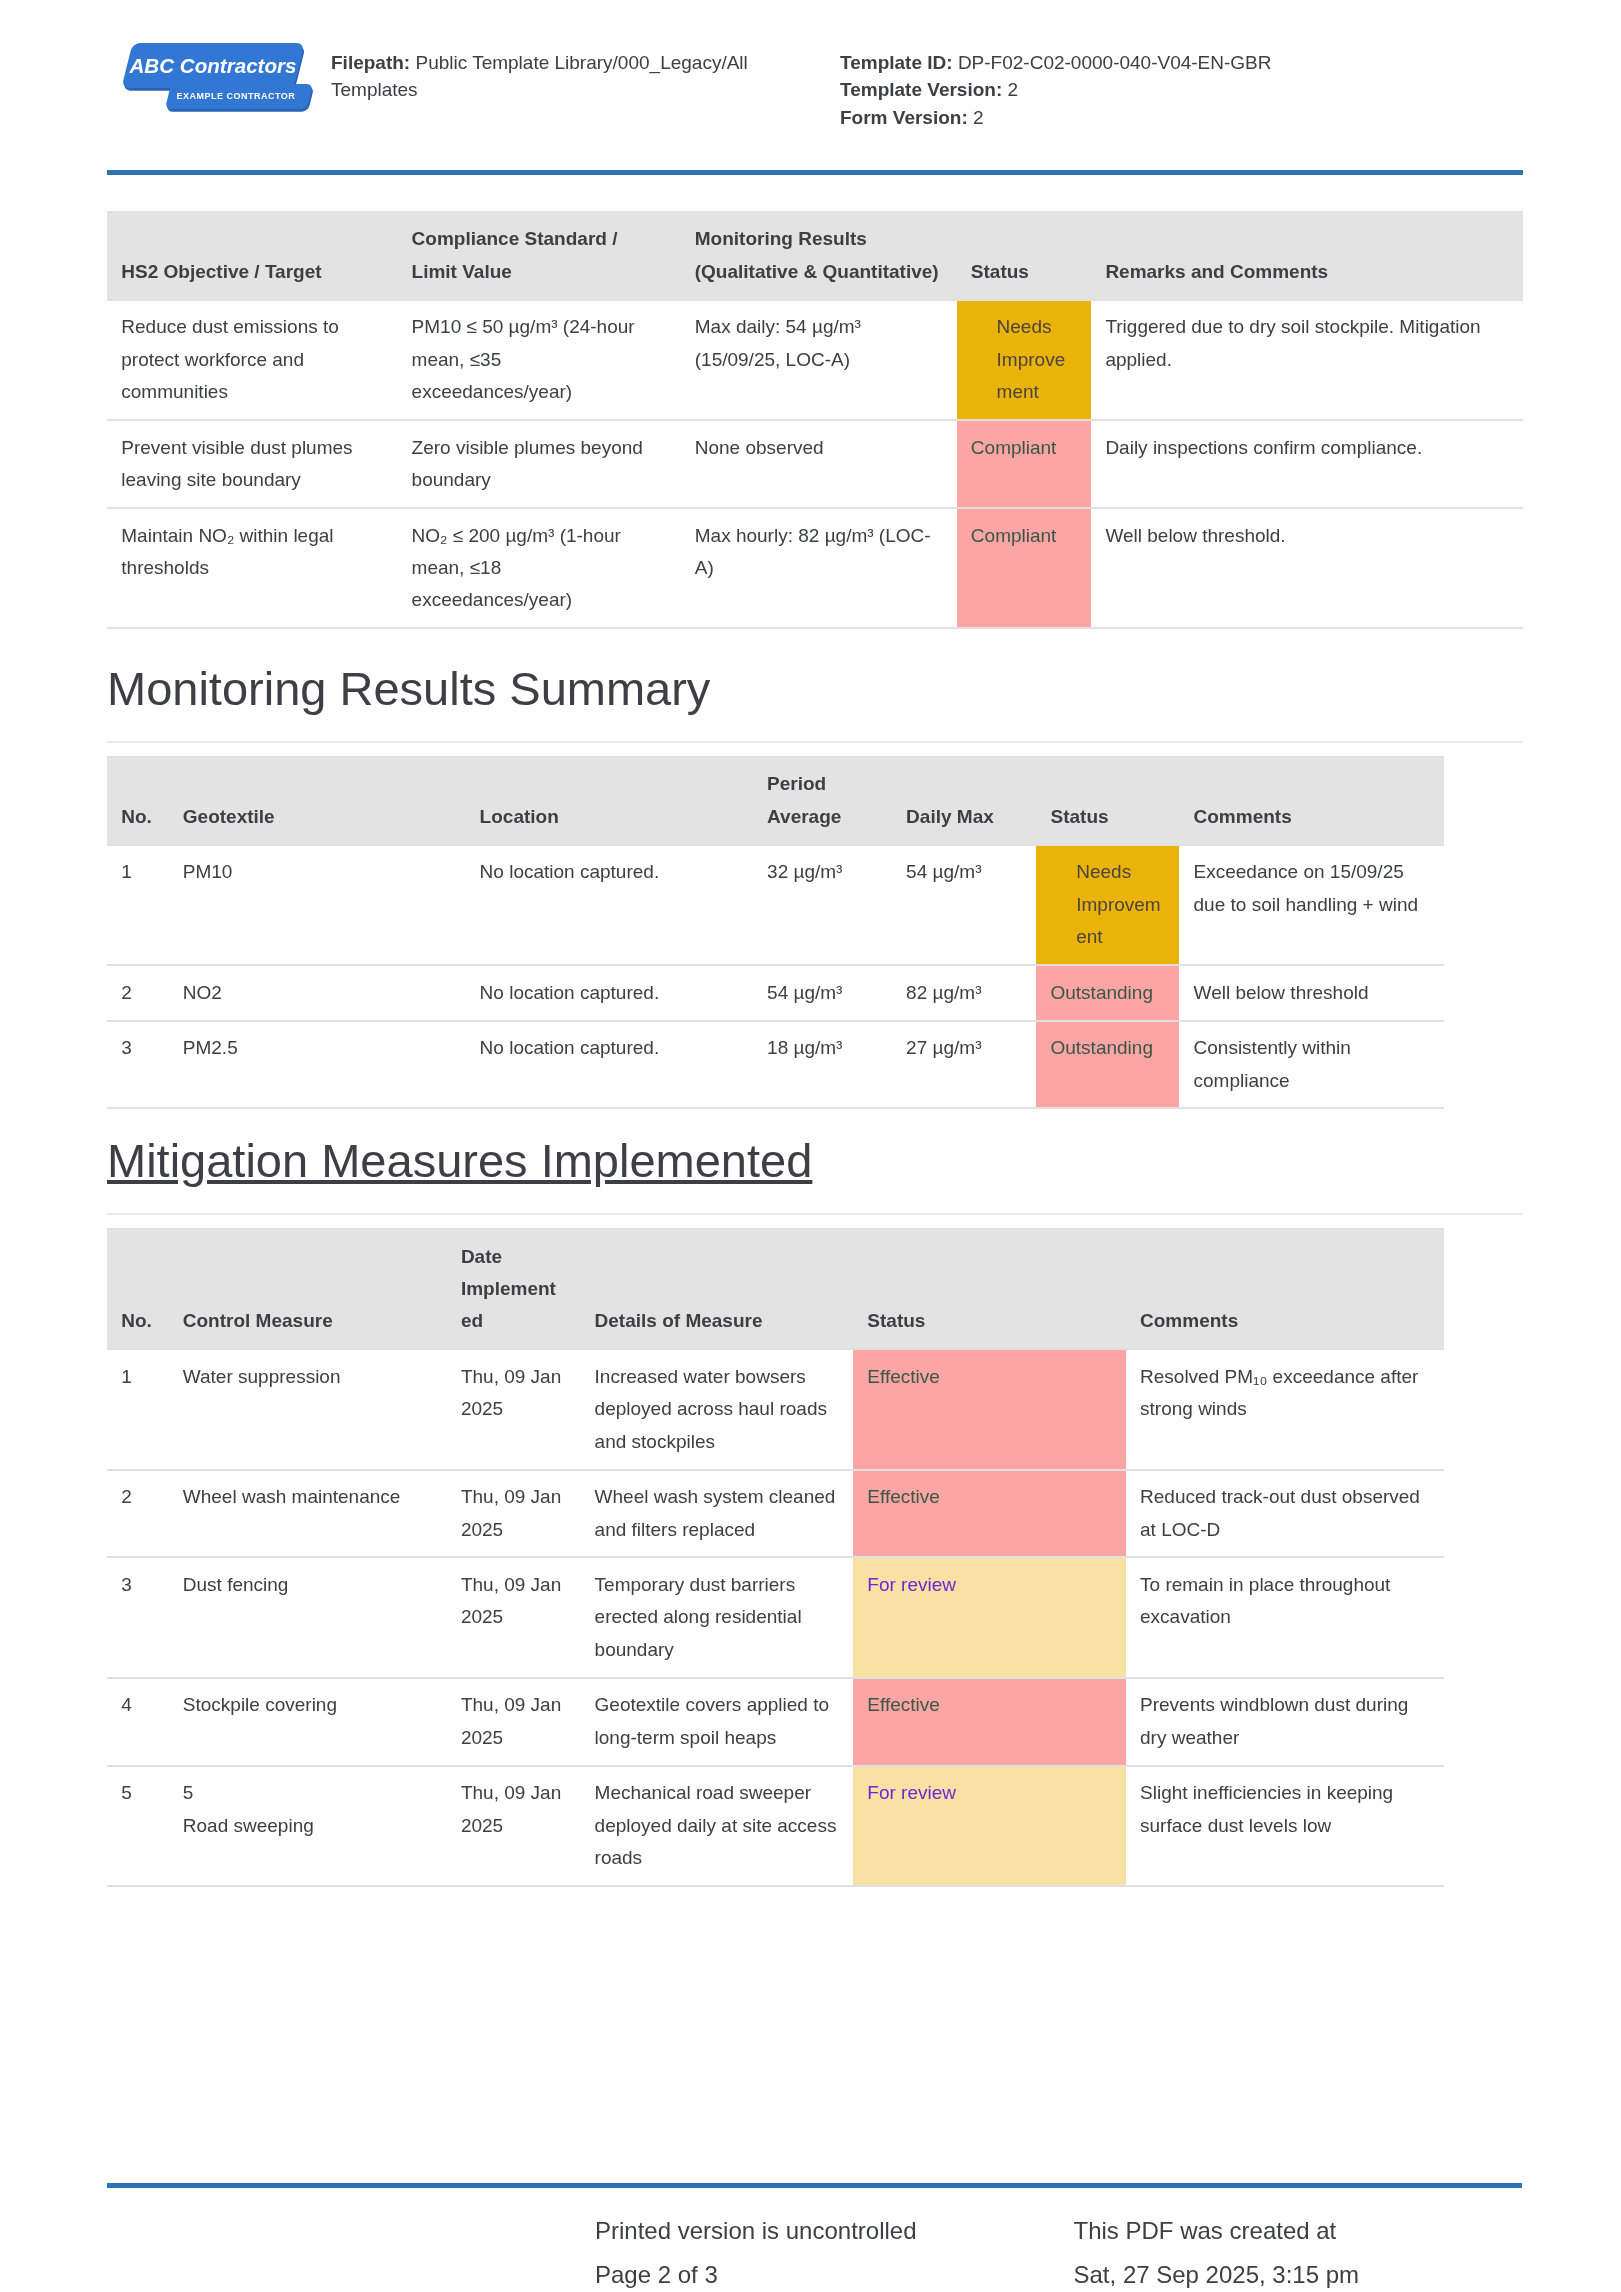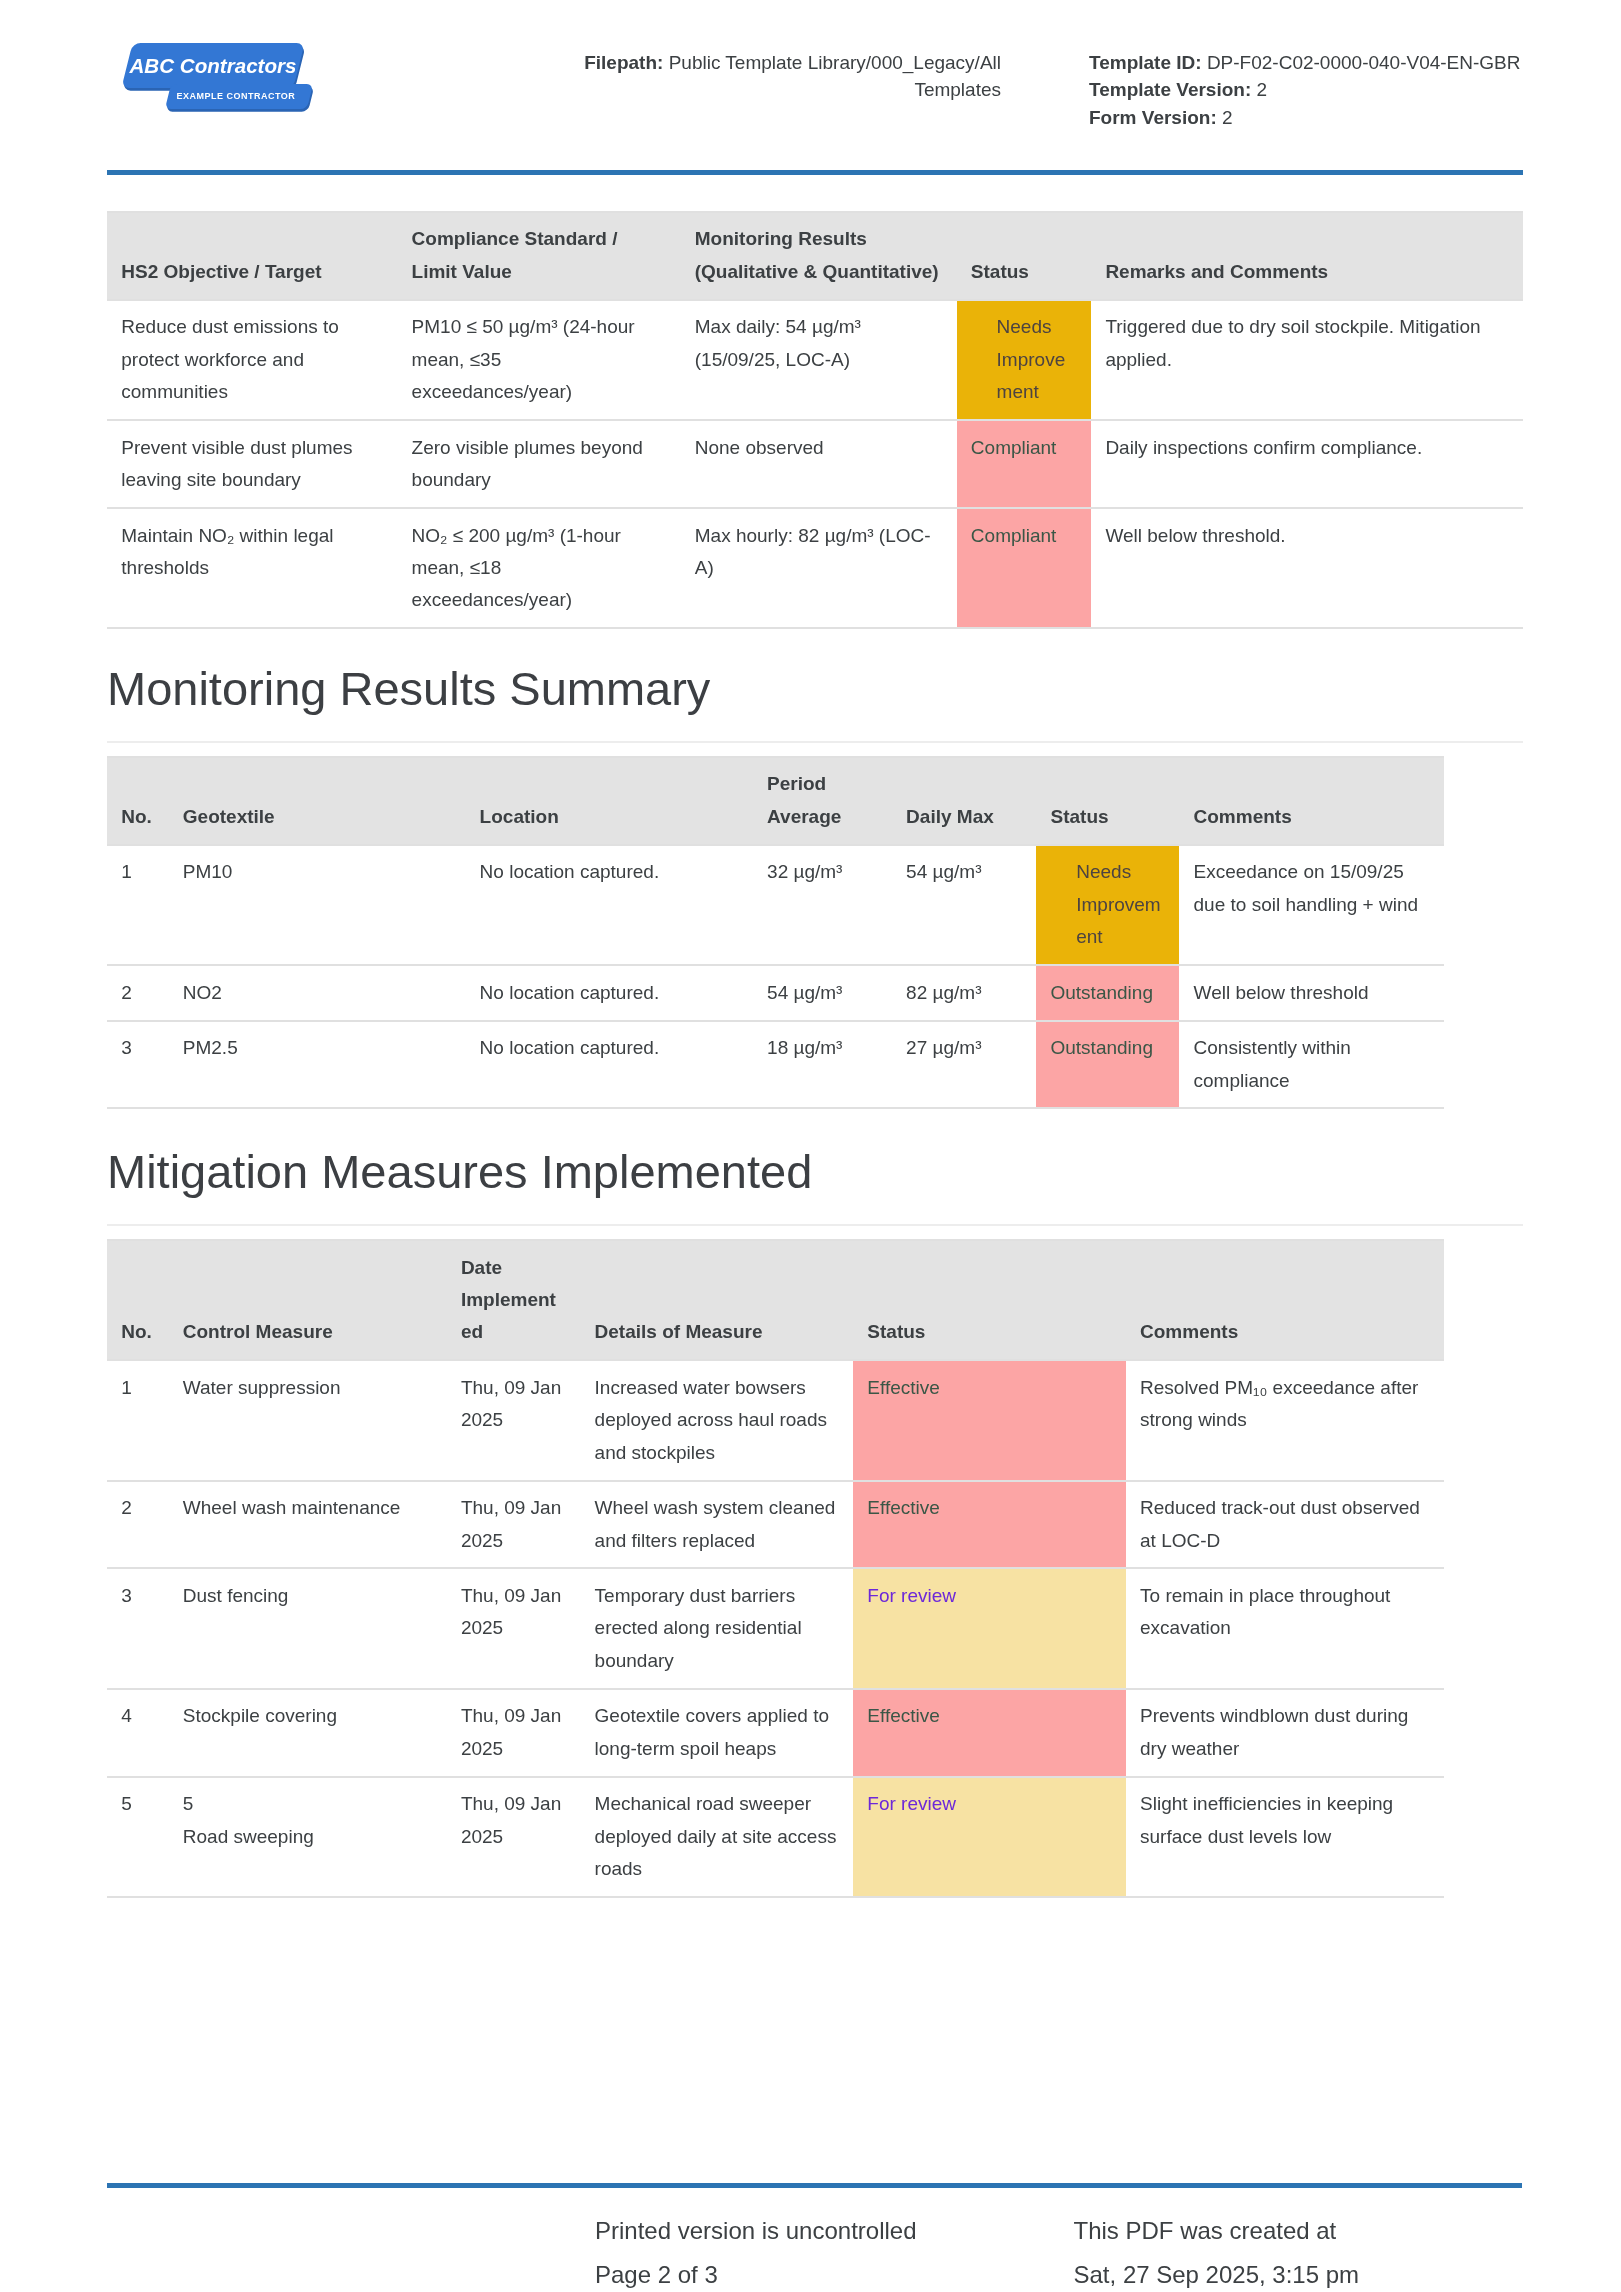--- a/index.html
+++ b/index.html
@@ -18,21 +18,21 @@
     box-shadow:1.8px 2.7px 0 #2a64b4;}
   .logo-main span{display:block;transform:skewX(14deg);color:#fff;font-weight:bold;
     font-style:italic;font-size:20.6px;text-align:center;line-height:45px;}
   .logo-sub{position:absolute;left:61px;top:48px;width:142px;height:25px;
     background:#3377d4;border-radius:6.3px;transform:skewX(-14deg);
     box-shadow:1.8px 2.7px 0 #2a64b4;}
   .logo-sub span{display:block;transform:skewX(14deg);color:#fff;font-weight:bold;
     font-size:9px;text-align:center;line-height:25px;letter-spacing:0.5px;}
   .hdr-text{font-size:19px;line-height:1.45;margin-top:12.5px;}
   .hdr-text p{margin:0;}
-  .filepath{margin-left:249px;width:421px;text-align:right;}
+  .filepath{width:421px;}
   .meta{margin-left:88px;}
 
   .blue-rule{height:4.5px;background:#2c74b3;border:none;}
   .top-rule{margin-top:39px;}
 
   
   table.doc-table{
     border-collapse:separate;border-spacing:0.9px 2.7px;background:#e0e0e0;
     width:100%;table-layout:fixed;font-size:19px;line-height:1.7;margin-top:36px;
   }
@@ -44,21 +44,21 @@
   .doc-table td{
     background:#ffffff;vertical-align:top;text-align:left;
     padding:10.7px 14.3px;overflow-wrap:break-word;white-space:pre-line;
   }
   .doc-table td.tone-bad{background:#eab308;color:#4d4341;padding-left:40px;}
   .doc-table td.tone-good{background:#fca5a5;color:#3b5646;}
   .doc-table td.tone-warn{background:#f7e2a3;color:#6d28d9;}
 
   
   .h1{font-size:47px;font-weight:400;color:#3c3f43;margin:32px 0 0 0;}
-  .h1.second{margin-top:35px;}
+  .h1.second{margin-top:24px;text-decoration:underline;}
   .section-rule{border:none;border-top:2.7px solid #ededed;margin:25px 0 0 0;}
   .sub-label{font-size:19px;font-weight:bold;margin:23px 0 0 0;}
 
   
   .footer{position:absolute;left:107px;top:2183px;width:1415px;}
   .footer-cols{display:flex;font-size:24px;line-height:1.85;margin-top:21.5px;}
   .footer-cols p{margin:0;}
   .f1{margin-left:488px;}
   .f2{margin-left:157px;}
 </style>

